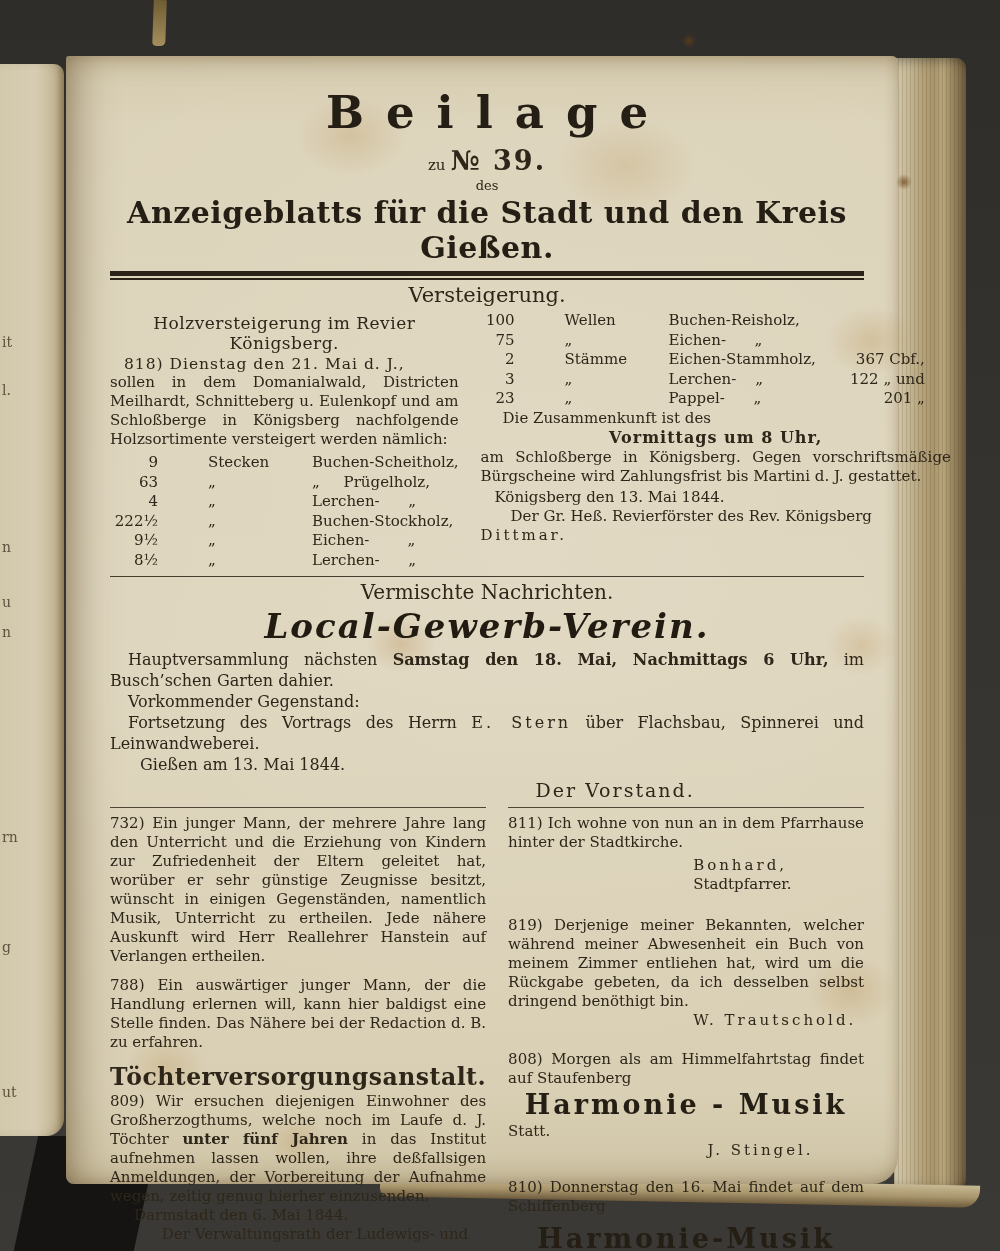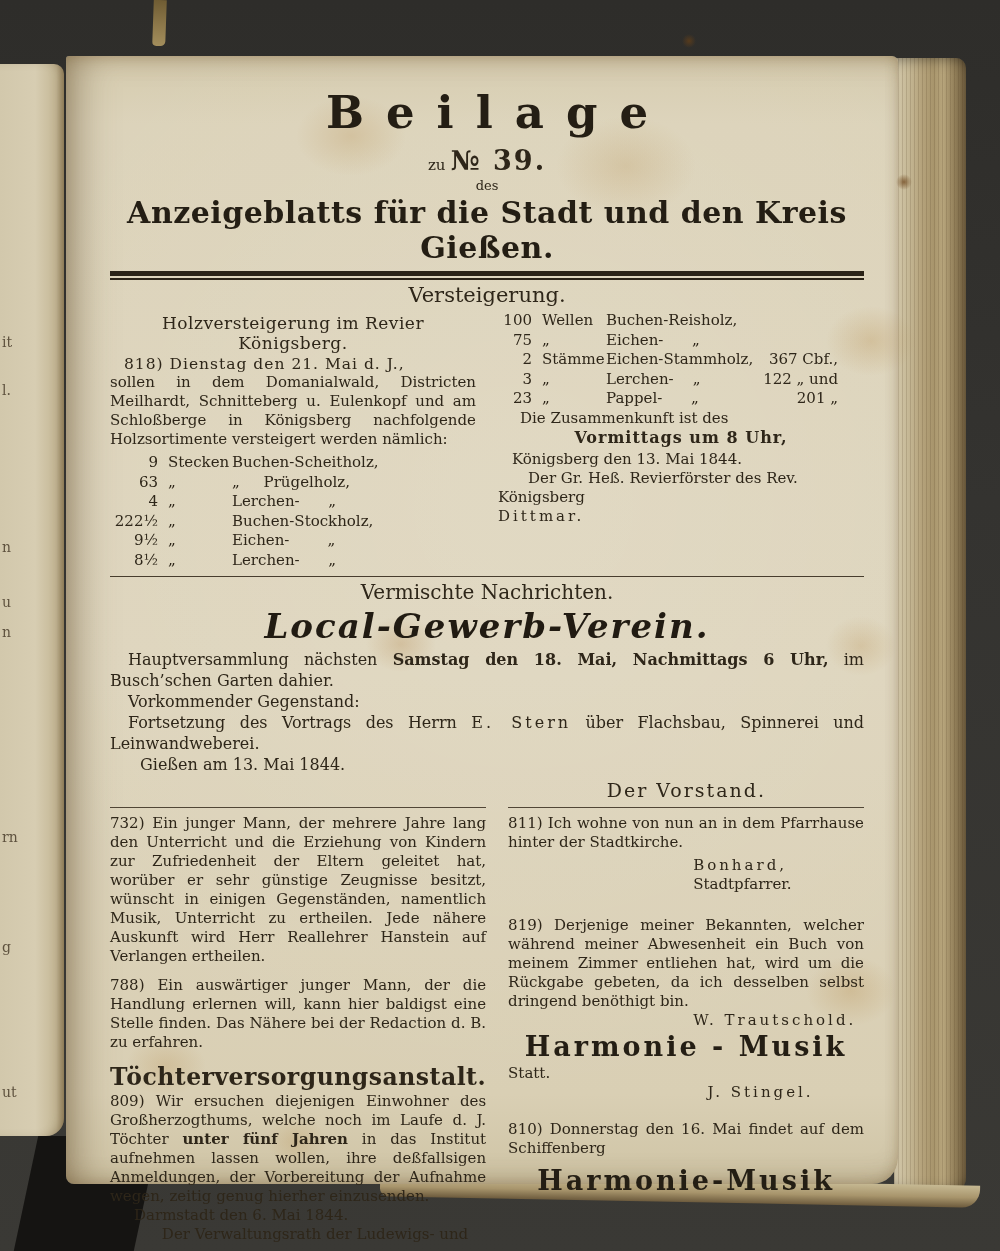--- a/index.html
+++ b/index.html
@@ -50,32 +50,32 @@
 
   .sec-head { text-align:center; font-size:21px; margin-top:3px; }
   .cols { display:flex; gap:22px; }
   .col { flex:1 1 0; }
   p.body { font-size:15px; line-height:19px; text-align:justify; }
   .indent { text-indent:18px; }
   .lead-line { font-size:15.5px; letter-spacing:1px; text-indent:14px; margin-top:2px; }
 
   .hv-head { font-size:17px; text-align:center; margin-top:4px; letter-spacing:.5px; }
   .wood-list { margin-top:4px; font-size:15px; }
-  .wrow { display:flex; line-height:19.5px; white-space:pre; }
+  .wrow { display:flex; line-height:19.5px; white-space:pre;gap:40px; }
   .wq { width:58px; text-align:right; padding-right:10px; }
   .wu { width:64px; text-align:left; }
   .wn { }
   .wx { margin-left:auto; padding-right:26px; }
   .meet1 { font-size:15px; text-indent:22px; line-height:19px; }
   .meet2 { font-size:16px; font-weight:bold; text-align:center; letter-spacing:1px; line-height:20px; }
   .sig-line { font-size:15px; line-height:19px; }
   .name-sp { letter-spacing:3px; }
 
   .club-head { text-align:center; font-size:34px; font-weight:bold; font-style:italic; letter-spacing:2px; color:#211b12; margin-top:2px; }
-  .vorstand { width:40%; margin-left:47%; text-align:right; font-size:19px; letter-spacing:2px; margin-top:4px; }
+  .vorstand { width:40%; margin-left:47%; text-align:center; font-size:19px; letter-spacing:2px; margin-top:4px; }
 
   .ad-col { border-top:1.5px solid rgba(45,34,20,.8); padding-top:6px; }
   .ad { margin-bottom:10px; }
   .ad-head-antiqua { font-size:23.5px; font-weight:bold; letter-spacing:.5px; line-height:30px; }
   .harm-head { text-align:center; font-size:27px; font-weight:bold; letter-spacing:3px; line-height:34px; color:#241e14; }
   .sig-right { margin-left:52%; font-size:15px; line-height:19px; }
   .sig-center { text-align:center; font-size:15px; line-height:19px; }
 </style>
 </head>
 <body>
@@ -144,20 +144,21 @@
         <div class="col">
           <div class="wood-list" style="margin-top:2px">
             <div class="wrow"><span class="wq" style="width:44px">100</span><span class="wu">Wellen</span><span class="wn">Buchen-Reisholz,</span><span class="wx"></span></div>
             <div class="wrow"><span class="wq" style="width:44px">75</span><span class="wu">„</span><span class="wn">Eichen-      „</span><span class="wx"></span></div>
             <div class="wrow"><span class="wq" style="width:44px">2</span><span class="wu">Stämme</span><span class="wn">Eichen-Stammholz,</span><span class="wx">367 Cbf.,</span></div>
             <div class="wrow"><span class="wq" style="width:44px">3</span><span class="wu">„</span><span class="wn">Lerchen-    „</span><span class="wx">122 „ und</span></div>
             <div class="wrow"><span class="wq" style="width:44px">23</span><span class="wu">„</span><span class="wn">Pappel-      „</span><span class="wx">201 „</span></div>
           </div>
           <div class="meet1">Die Zusammenkunft ist des</div>
           <div class="meet2">Vormittags um 8 Uhr,</div>
+          <p class="body">am Schloßberge in Königsberg.  Gegen vorschriftsmäßige Bürgscheine wird Zahlungsfrist bis Martini d. J. gestattet.</p>
           <div class="sig-line" style="text-indent:14px;margin-top:2px">Königsberg den 13. Mai 1844.</div>
           <div class="sig-line" style="text-indent:30px">Der Gr. Heß. Revierförster des Rev. Königsberg</div>
           <div class="sig-line name-sp" style="text-align:left">Dittmar.</div>
         </div>
       </div>
 
       <div class="rule-thin" style="margin-top:6px"></div>
 
       <div class="sec-head" style="font-size:20px">Vermischte Nachrichten.</div>
       <div class="club-head">Local-Gewerb-Verein.</div>
@@ -179,20 +180,21 @@
           <div class="sig-center" style="text-indent:34px">Der Verwaltungsrath der Ludewigs- und</div>
 
         </div>
 
         <div class="col ad-col">
           <p class="body">811)  Ich wohne von nun an in dem Pfarrhause hinter der Stadtkirche.</p>
           <div class="sig-right name-sp" style="margin-top:4px">Bonhard,</div>
           <div class="sig-right">Stadtpfarrer.</div>
           <p class="body" style="margin-top:22px">819)  Derjenige meiner Bekannten, welcher während meiner Abwesenheit ein Buch von meinem Zimmer entliehen hat, wird um die Rückgabe gebeten, da ich desselben selbst dringend benöthigt bin.</p>
           <div class="sig-right name-sp">W. Trautschold.</div>
+          <p class="body" style="margin-top:20px">808)  Morgen als am Himmelfahrtstag findet auf Staufenberg</p>
           <div class="harm-head">Harmonie - Musik</div>
           <div class="sig-line">Statt.</div>
           <div class="sig-right name-sp" style="margin-left:56%">J. Stingel.</div>
           <p class="body" style="margin-top:18px">810)  Donnerstag den 16. Mai findet auf dem Schiffenberg</p>
           <div class="harm-head" style="margin-top:6px">Harmonie-Musik</div>
 
         </div>
       </div>
 
     </div>

